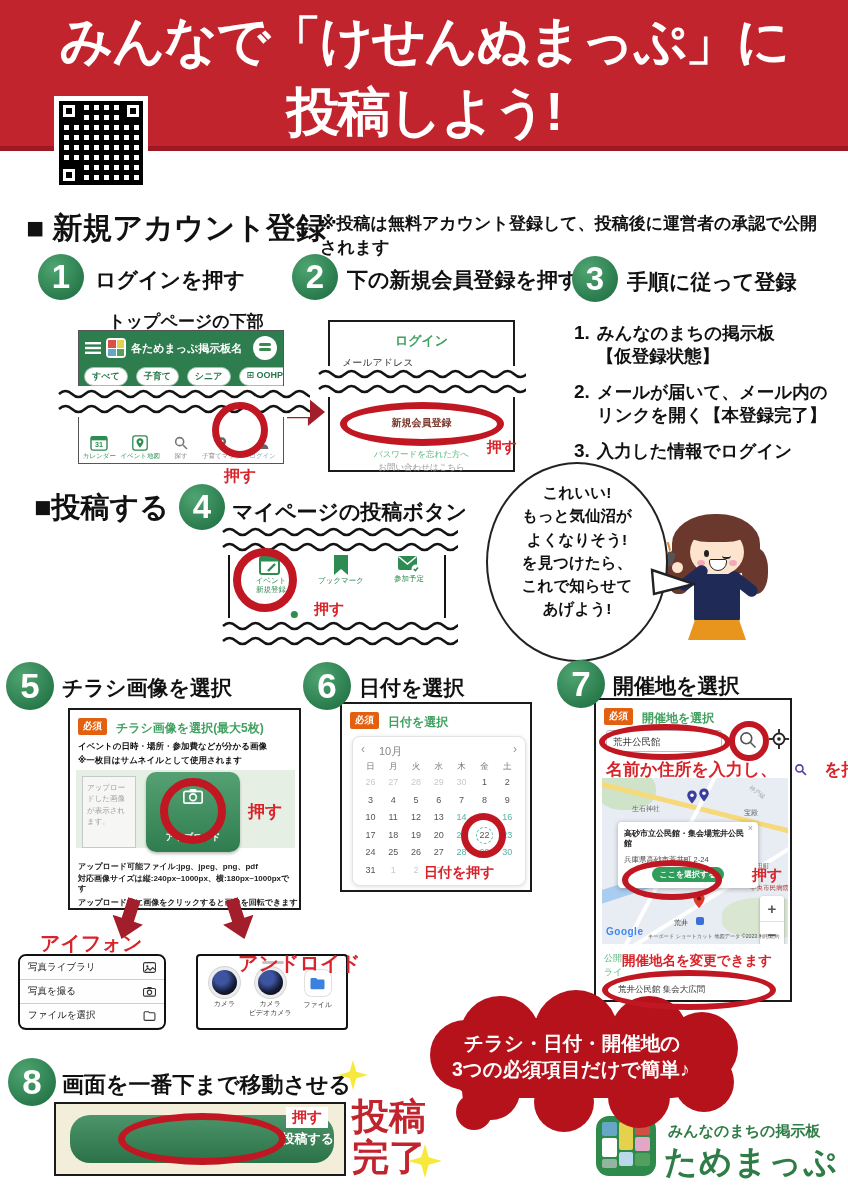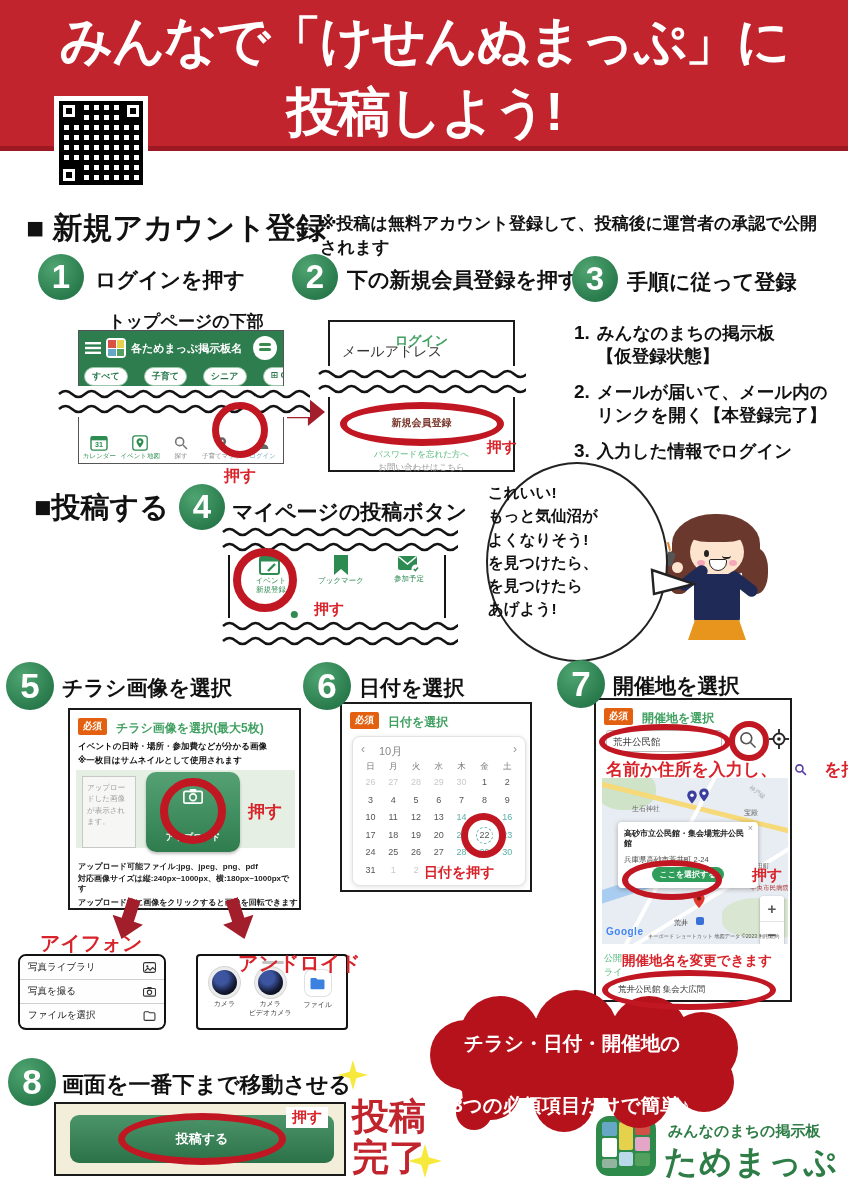--- a/index.html
+++ b/index.html
@@ -46,21 +46,21 @@
      clip-path:polygon(50% 0,61% 39%,100% 50%,61% 61%,50% 100%,39% 61%,0 50%,39% 39%);z-index:7;}
 
   
   .ph-top{position:absolute;border:1.5px solid #555;border-bottom:none;background:#2e7d4f;box-sizing:border-box;overflow:hidden;}
   .ph-bar{display:flex;align-items:center;height:34px;padding:0 6px;gap:5px;}
   .ph-title{color:#fff;font-size:11px;font-weight:bold;flex:1;}
   .logo-mini{width:20px;height:20px;background:#fff;border-radius:4px;display:grid;
      grid-template-columns:1fr 1fr;grid-template-rows:1fr 1fr;gap:1px;padding:2px;box-sizing:border-box;}
   .avatar{width:24px;height:24px;border-radius:50%;background:#fff;position:relative;}
   .avatar::after{content:"";position:absolute;left:6px;top:7px;width:12px;height:3px;background:#3a8a4d;border-radius:2px;box-shadow:0 5px 0 #3a8a4d;}
-  .chiprow{display:flex;gap:16px;padding:2px 5px 6px 5px;overflow:hidden;}
+  .chiprow{display:flex;gap:8px;padding:2px 5px 6px 5px;overflow:hidden;}
   .chip{background:#fff;border:1px solid #9cc6aa;color:#27784a;font-size:9px;font-weight:bold;
         border-radius:10px;padding:2px 7px;white-space:nowrap;}
   .ph-bot{position:absolute;border:1.5px solid #555;border-top:none;background:#fff;box-sizing:border-box;}
   .nav{position:absolute;left:0;right:0;bottom:2px;display:flex;}
   .nav-it{flex:1;display:flex;flex-direction:column;align-items:center;gap:1px;}
   .nav-lab{font-size:6.5px;}
 
   
   .bluepill{position:absolute;background:#2b4da0;border-radius:7px;}
 
@@ -69,21 +69,21 @@
   .s3num{font-size:19px;font-weight:bold;}
   .s3text{font-size:17.5px;font-weight:bold;line-height:1.32;}
 
   
   .vborder{position:absolute;width:2px;background:#141414;}
   .act{position:absolute;display:flex;flex-direction:column;align-items:center;}
   .act-lab{font-size:7.5px;color:#2e8b52;line-height:1.25;text-align:center;}
 
   
   .bubble{position:absolute;background:#fff;border:2.5px solid #222;border-radius:50%;z-index:2;}
-  .bub-line{text-align:left;font-size:15.5px;font-weight:bold;line-height:1.5;}
+  .bub-line{text-align:center;font-size:15.5px;font-weight:bold;line-height:1.5;}
 
   .badge{background:#e2600f;color:#fff;font-weight:bold;font-size:9.5px;padding:2px 5px;border-radius:2px;display:inline-block;}
   .ptitle{position:absolute;color:#3fa060;font-weight:bold;font-size:12px;white-space:nowrap;}
 
   
   .upzone{position:absolute;background:#e6efe4;}
   .phbox{position:absolute;background:#f6f6f4;border:1px solid #c8c8c8;color:#a0a0a0;
          font-size:7.5px;padding:5px 4px;box-sizing:border-box;line-height:1.5;}
   .gbtn5{position:absolute;border-radius:10px;background:linear-gradient(180deg,#55a173,#2f7d4f);
          box-shadow:0 2px 3px rgba(0,0,0,.25);}
@@ -240,21 +240,21 @@
   </div>
   <div class="ring" style="left:212px;top:402px;width:56px;height:56px;"></div>
   <div class="abs press" style="left:224px;top:466px;font-size:16px;">押す</div>
 
   <div class="arrow-right" style="left:287px;top:398px;width:38px;height:28px;"></div>
 
   <div class="stepnum" style="left:292px;top:254px;">2</div>
   <div class="steptitle" style="left:347px;top:266px;">下の新規会員登録を押す</div>
   <div class="panel" style="left:328px;top:320px;width:187px;height:152px;">
     <div class="abs b ctr" style="left:0;top:10px;width:100%;font-size:13px;color:#3fa060;">ログイン</div>
-    <div class="abs" style="left:12px;top:21px;font-size:14px;color:#333;">メールアドレス</div>
+    <div class="abs" style="left:12px;top:34px;font-size:10px;color:#333;">メールアドレス</div>
     <div class="bluepill" style="left:16px;top:60px;width:154px;height:14px;"></div>
     <div class="ring" style="left:10px;top:80px;width:164px;height:44px;"></div>
     <div class="abs b ctr" style="left:0;top:94px;width:100%;font-size:10px;color:#7b3a2e;">新規会員登録</div>
     <div class="abs press" style="right:-4px;top:116px;font-size:15px;">押す</div>
     <div class="abs ctr" style="left:0;top:127px;width:100%;font-size:8.5px;color:#55b87a;">パスワードを忘れた方へ</div>
     <div class="abs ctr" style="left:0;top:140px;width:100%;font-size:8.5px;color:#999;">お問い合わせはこちら</div>
   </div>
   <div class="wavy" style="left:318px;top:366px;">
       <svg width="208" height="12" viewBox="0 0 208 12">
         <path d="M1 6 q6.5 -6 13 0 t13 0 t13 0 t13 0 t13 0 t13 0 t13 0 t13 0 t13 0 t13 0 t13 0 t13 0 t13 0 t13 0 t13 0 t13 0" fill="none" stroke="#141414" stroke-width="2.4"></path>
@@ -354,21 +354,21 @@
         </svg>
       </div>
     </div>
 
   <div class="bubble" style="left:486px;top:462px;width:178px;height:196px;">
     <div style="padding-top:17px;">
       <div class="bub-line">これいい!</div>
       <div class="bub-line">もっと気仙沼が</div>
       <div class="bub-line">よくなりそう!</div>
       <div class="bub-line">を見つけたら、</div>
-      <div class="bub-line">を見つけたら</div>
+      <div class="bub-line">これで知らせて</div>
       <div class="bub-line">あげよう!</div>
     </div>
   </div>
   <svg class="abs" style="left:650px;top:566px;z-index:3;" width="46" height="32" viewBox="0 0 46 32">
       <polygon points="2,4 44,18 4,28" fill="#fff" stroke="#222" stroke-width="2.4"></polygon>
     </svg>
 
   <div class="abs" style="left:664px;top:512px;width:108px;height:150px;">
     <div class="abs" style="left:8px;top:2px;width:88px;height:62px;background:#6b382d;border-radius:48% 48% 40% 40%;"></div>
     <div class="abs" style="left:2px;top:36px;width:26px;height:46px;background:#6b382d;border-radius:45%;"></div>
@@ -619,29 +619,29 @@
     <div class="cb" style="left:104px;top:0;width:84px;height:84px;"></div>
     <div class="cb" style="left:180px;top:6px;width:78px;height:78px;"></div>
     <div class="cb" style="left:236px;top:22px;width:72px;height:72px;"></div>
     <div class="cb" style="left:244px;top:62px;width:60px;height:60px;"></div>
     <div class="cb" style="left:178px;top:76px;width:62px;height:62px;"></div>
     <div class="cb" style="left:104px;top:82px;width:60px;height:60px;"></div>
     <div class="cb" style="left:32px;top:72px;width:58px;height:58px;"></div>
     <div class="cb" style="left:26px;top:104px;width:36px;height:36px;"></div>
     <div class="cloud-main" style="left:14px;top:28px;width:268px;height:80px;"></div>
     <div class="cloud-line" style="left:34px;top:40px;">チラシ・日付・開催地の</div>
-    <div class="cloud-line" style="left:22px;top:66px;margin-top:36px;">3つの必須項目だけで簡単♪</div>
+    <div class="cloud-line" style="left:22px;top:66px;">3つの必須項目だけで簡単♪</div>
   </div>
 
   <div class="stepnum" style="left:8px;top:1058px;width:48px;height:48px;font-size:35px;">8</div>
   <div class="steptitle" style="left:62px;top:1070px;font-size:22px;">画面を一番下まで移動させる</div>
   <div class="sparkle" style="left:338px;top:1060px;width:30px;height:30px;"></div>
   <div class="sparkle" style="left:408px;top:1144px;width:34px;height:34px;"></div>
   <div class="panel" style="left:54px;top:1102px;width:292px;height:74px;background:#f2eeda;">
-    <div class="abs ctr b" style="left:14px;top:11px;width:264px;height:48px;border-radius:9px;background:linear-gradient(180deg,#4c9469,#2c7249);color:#fff;font-size:13px;line-height:48px;">投稿する</div>
+    <div class="abs ctr b" style="left:14px;top:11px;width:264px;height:48px;border-radius:20px;background:linear-gradient(180deg,#4c9469,#2c7249);color:#fff;font-size:13px;line-height:48px;text-align:right;">投稿する</div>
     <div class="ring" style="left:62px;top:9px;width:168px;height:52px;"></div>
     <div class="abs press" style="left:230px;top:3px;background:#fff;padding:1px 6px;font-size:15px;">押す</div>
   </div>
   <div class="abs" style="left:352px;top:1096px;">
     <div class="done-line">投稿</div>
     <div class="done-line">完了</div>
   </div>
 
   <div class="logo-ic" style="left:596px;top:1116px;width:60px;height:60px;">
     <div class="lcol">

